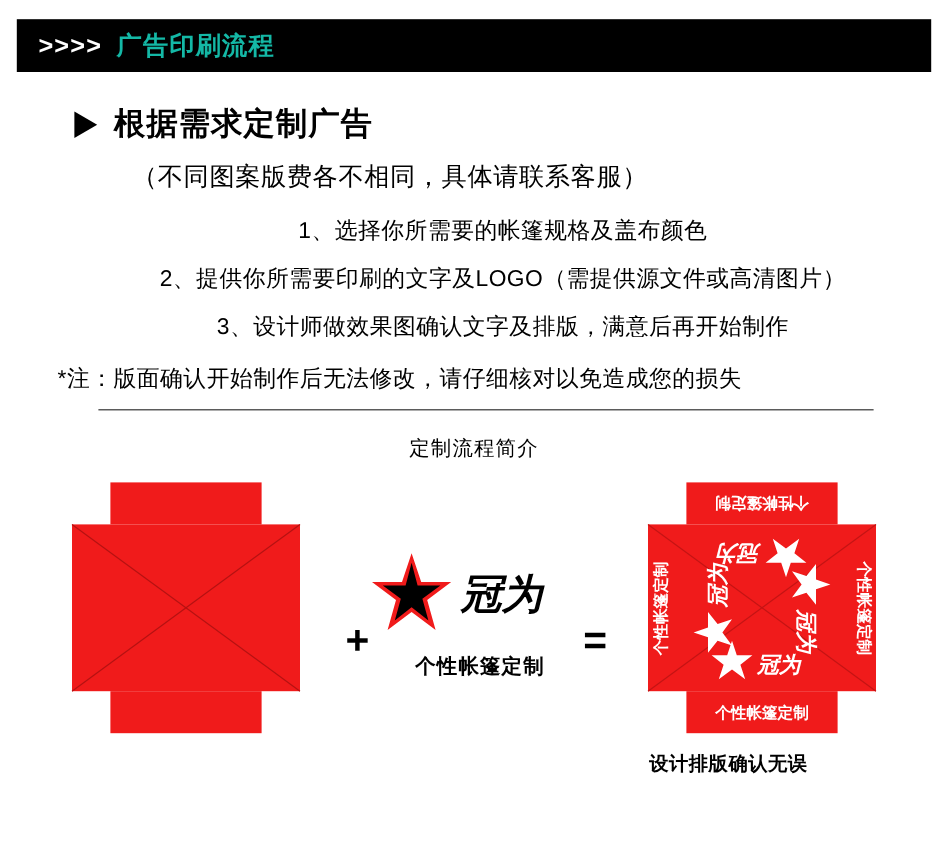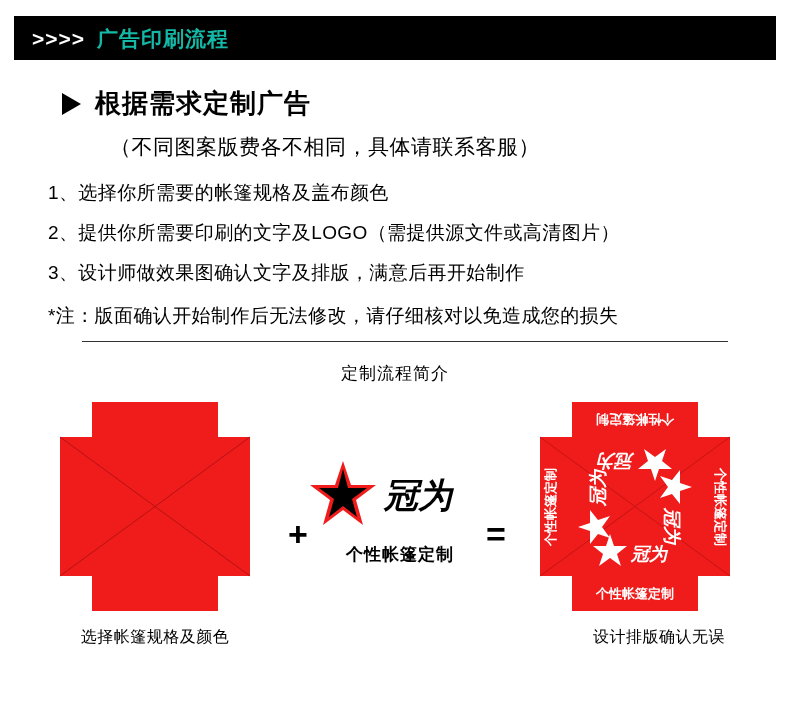--- a/index.html
+++ b/index.html
@@ -79,20 +79,21 @@
   
   .list {
     margin: 22px 0 0 48px;
   }
   .list-item {
     font-size: 19px;
     line-height: 1.0;
     margin-bottom: 21px;
     letter-spacing: 0.4px;
     white-space: nowrap;
+    text-align: center;
   }
   .note-item {
     font-size: 19px;
     margin-top: 4px;
     letter-spacing: 0.4px;
     white-space: nowrap;
   }
 
   
   .divider {
@@ -142,21 +143,21 @@
     height: 30px;
   }
   .caption {
     position: absolute;
     font-size: 16px;
     letter-spacing: 0.5px;
     text-align: center;
   }
   .cap1 { left: 30px; width: 250px; }
   .cap2 { left: 300px; width: 200px; }
-  .cap3 { left: 534px; width: 250px; }
+  .cap3 { left: 482px; width: 250px; font-weight: bold; }
 
   
   .logo-wrap {
     width: 180px;
     text-align: center;
   }
   .logo-caption {
     margin-top: 10px;
     font-size: 17px;
     font-weight: bold;
@@ -255,18 +256,17 @@
         </g>
 
         <g transform="rotate(90 170 108)">
           <polygon points="150,96 154,108 167,108 157,116 161,128 150,120 139,128 143,116 133,108 146,108" fill="#ffffff"></polygon>
           <text x="171" y="122" font-family="'Liberation Serif', serif" font-size="18" font-weight="bold" font-style="italic" fill="#ffffff">冠为</text>
         </g>
       </svg>
     </div>
 
     <div class="caption-row">
-      <div class="caption cap1">选择帐篷规格及颜色</div>
       <div class="caption cap3">设计排版确认无误</div>
     </div>
 
   </div>
 </div>
 
 </body></html>

